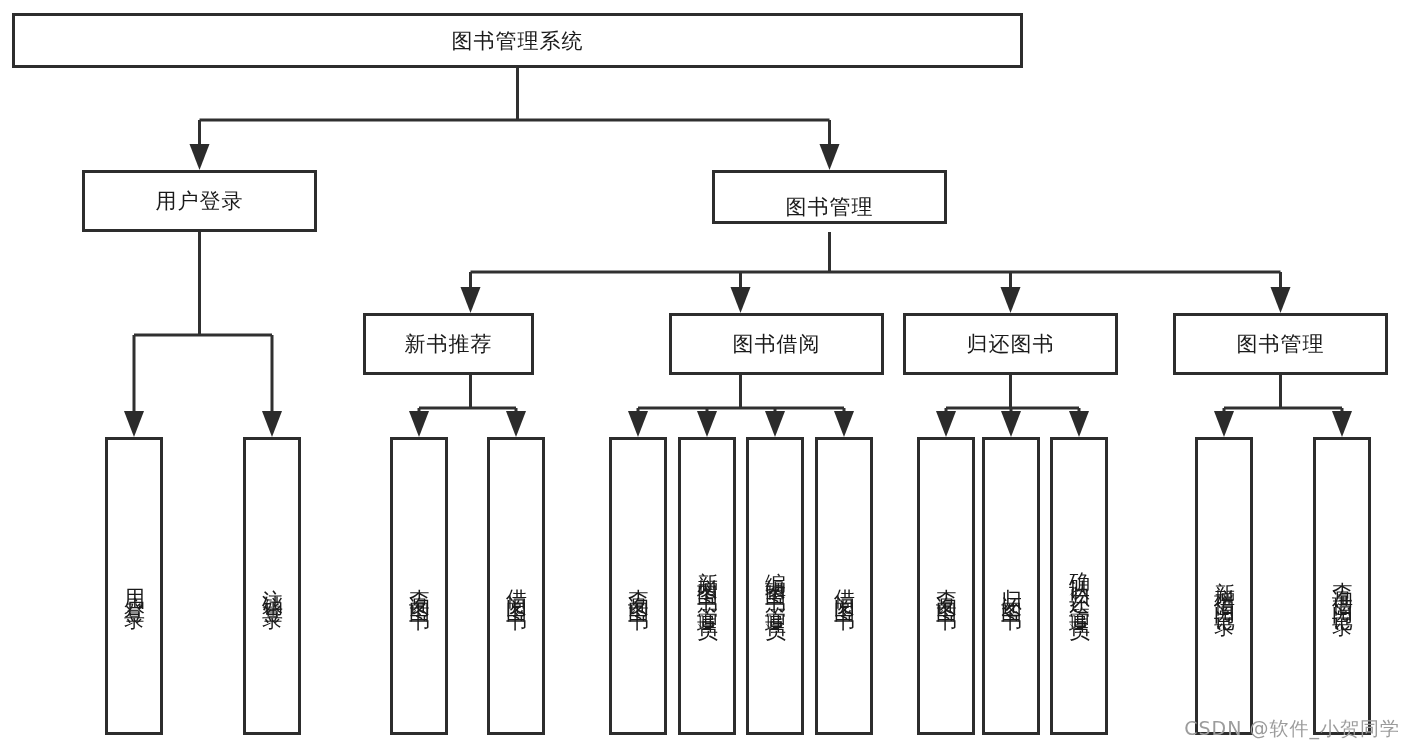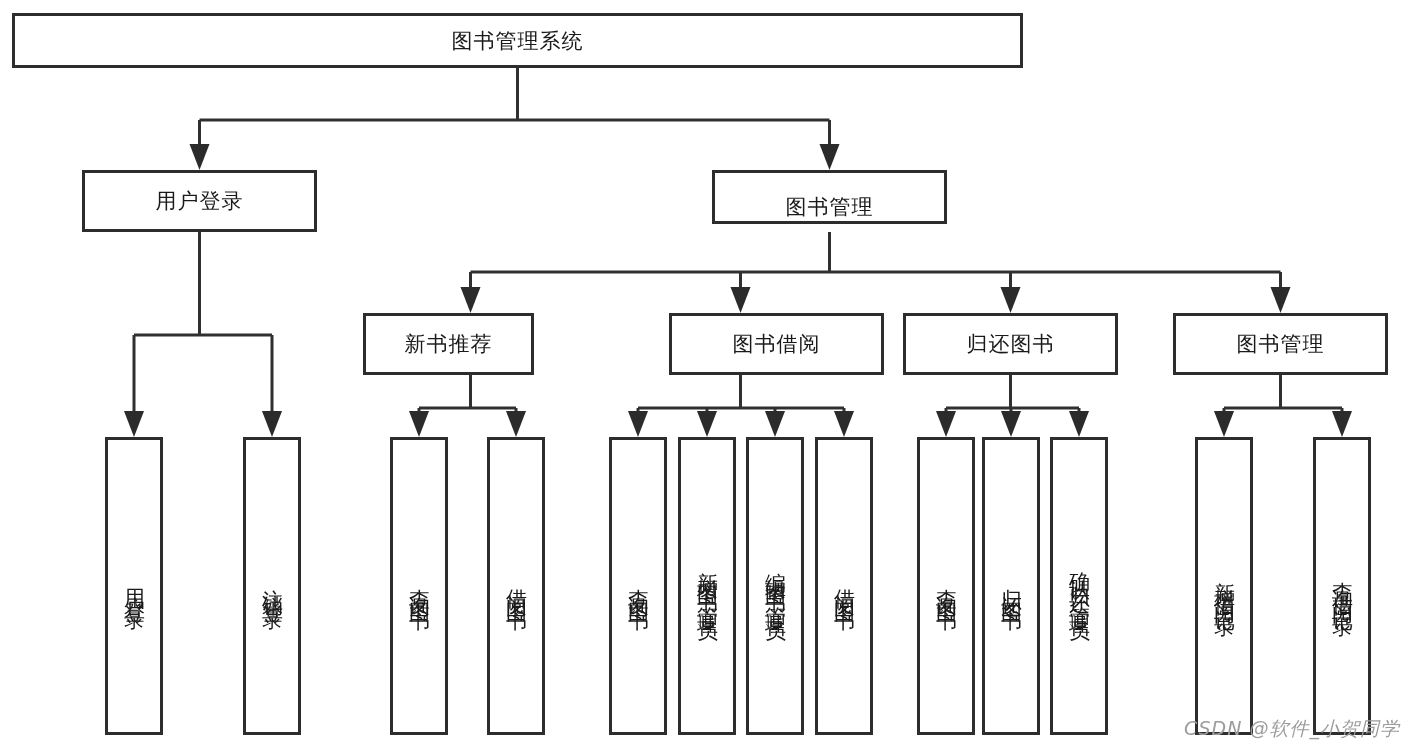--- a/index.html
+++ b/index.html
@@ -35,21 +35,20 @@
     line-height: 1;
   }
   .watermark {
     position: absolute;
     right: 5px;
     top: 716px;
     font-size: 19px;
     color: #9c9c9c;
     letter-spacing: 1px;
     white-space: nowrap;
-    font-style: italic;
   }
 </style>
 </head>
 <body>
 
 <div class="canvas">
 
   <svg class="connectors" viewBox="0 0 1405 747" fill="none">
     <g stroke="#303030" stroke-width="3">
 

